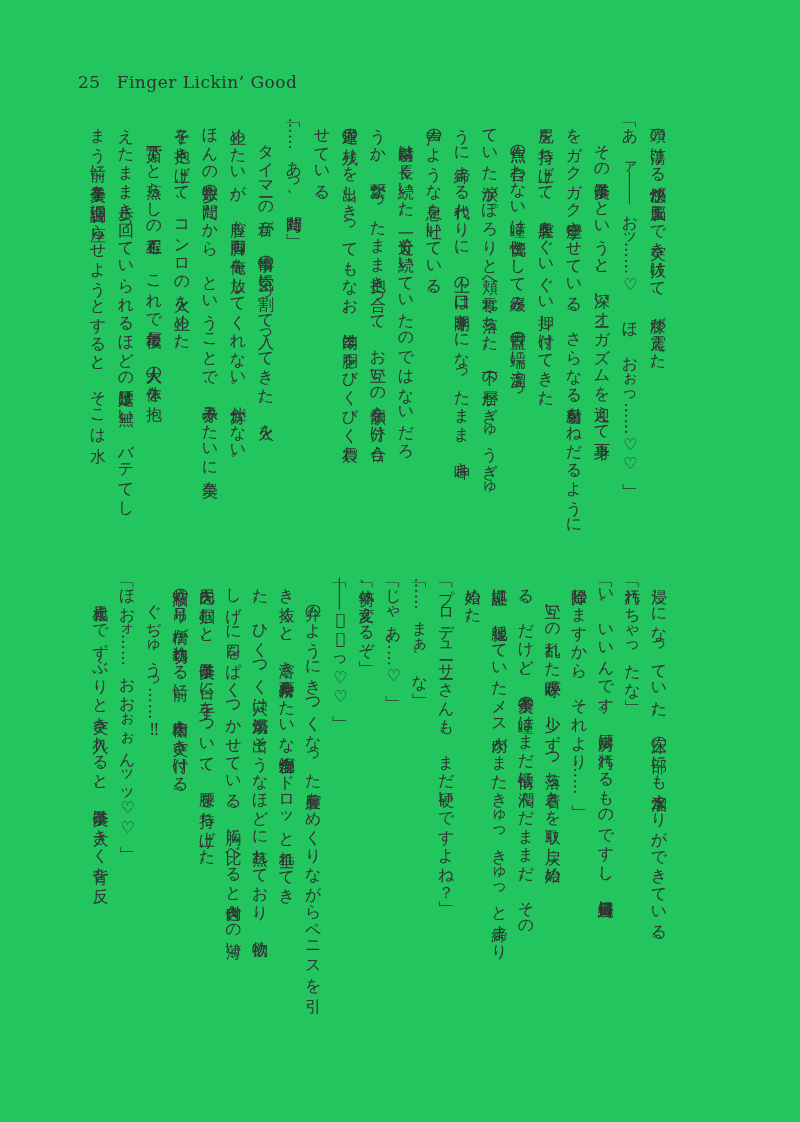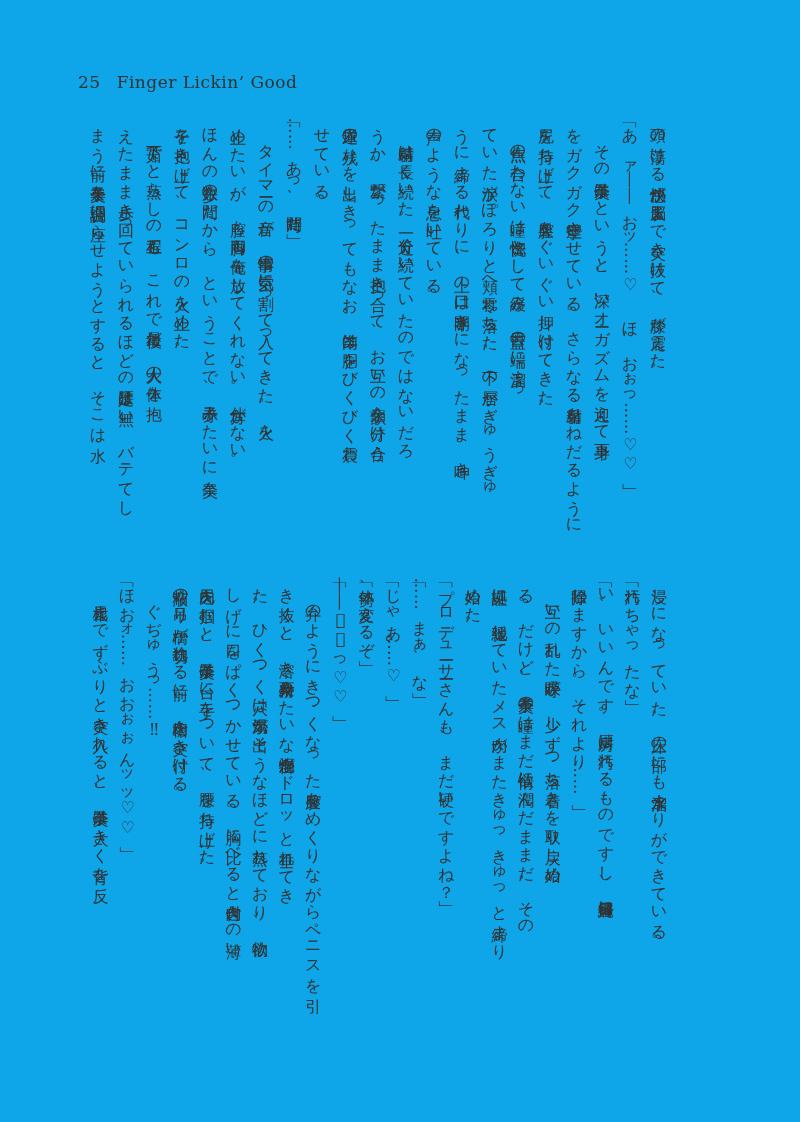--- a/index.html
+++ b/index.html
@@ -5,21 +5,21 @@
   html, body {
     margin: 0;
     padding: 0;
     background: #e8e8e6;
   }
   .page {
     position: relative;
     width: 800px;
     height: 1122px;
     margin: 0 auto;
-    background: #0ea5e9;
+    background: #22c55e;
     color: #323232;
     font-family: "DejaVu Serif", "Liberation Serif", serif;
     overflow: hidden;
   }
   .header {
     position: absolute;
     top: 72px;
     left: 78px;
     font-size: 17px;
     letter-spacing: 0.5px;

